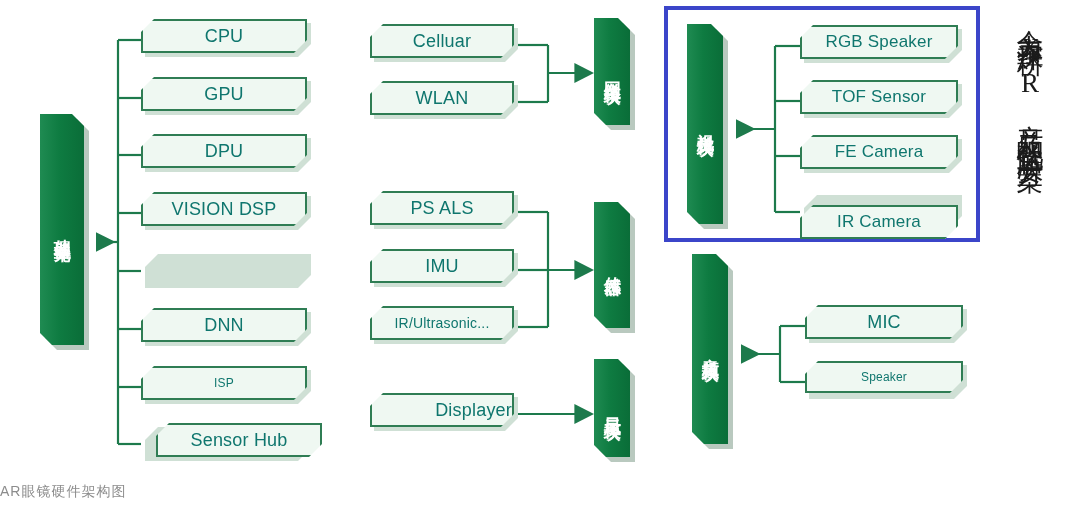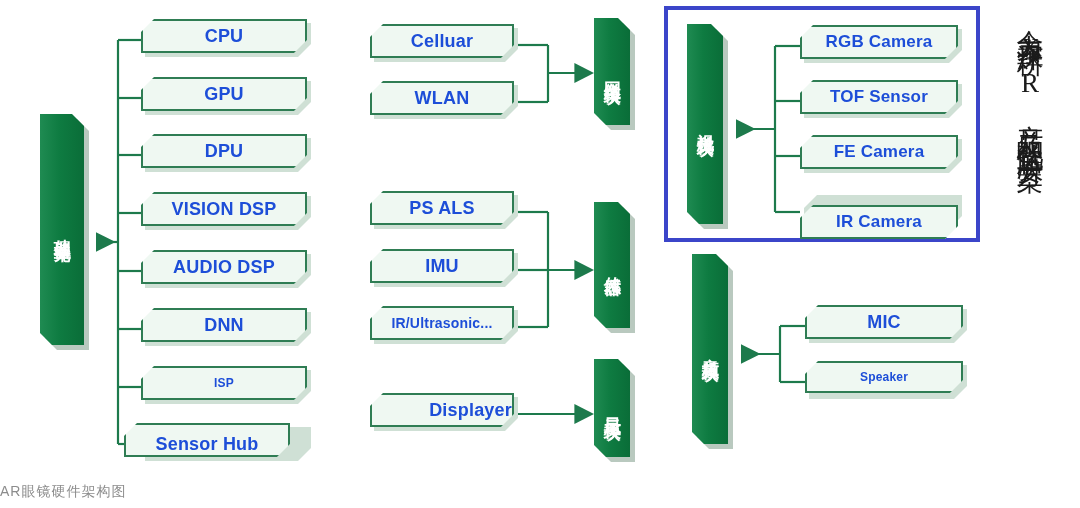--- a/index.html
+++ b/index.html
@@ -29,22 +29,22 @@
 
   
   .node {
     position: absolute;
     box-sizing: border-box;
     background: #eff8f2;
     border: 2px solid #2f7d54;
     display: flex;
     align-items: center;
     justify-content: center;
-    color: #1d4ed8;
-    font-weight: bold;
+    color: #0f766e;
+    font-weight: normal;
     letter-spacing: 0.2px;
     -webkit-clip-path: polygon(13px 0, 100% 0, 100% calc(100% - 13px), calc(100% - 13px) 100%, 0 100%, 0 13px);
     clip-path: polygon(13px 0, 100% 0, 100% calc(100% - 13px), calc(100% - 13px) 100%, 0 100%, 0 13px);
   }
   .node-shadow {
     position: absolute;
     background: #cfe0d5;
     -webkit-clip-path: polygon(13px 0, 100% 0, 100% calc(100% - 13px), calc(100% - 13px) 100%, 0 100%, 0 13px);
     clip-path: polygon(13px 0, 100% 0, 100% calc(100% - 13px), calc(100% - 13px) 100%, 0 100%, 0 13px);
   }
@@ -210,36 +210,33 @@
   <div class="node" style="left:141px; top:134px; width:166px; height:34px; font-size:18px;">
     <span>DPU</span>
   </div>
 
   <div class="node-shadow" style="left:145px; top:196px; width:166px; height:34px;"></div>
   <div class="node" style="left:141px; top:192px; width:166px; height:34px; font-size:18px;">
     <span>VISION DSP</span>
   </div>
 
   <div class="node-shadow" style="left:145px; top:254px; width:166px; height:34px;"></div>
-  <div class="node" style="left:141px; top:250px; width:166px; height:34px; font-size:18px;">
-    <span>AUDIO DSP</span>
-  </div>
 
   <div class="node-shadow" style="left:145px; top:312px; width:166px; height:34px;"></div>
   <div class="node" style="left:141px; top:308px; width:166px; height:34px; font-size:18px;">
     <span>DNN</span>
   </div>
 
   <div class="node-shadow" style="left:145px; top:370px; width:166px; height:34px;"></div>
   <div class="node" style="left:141px; top:366px; width:166px; height:34px; font-size:12px;">
     <span>ISP</span>
   </div>
 
   <div class="node-shadow" style="left:145px; top:427px; width:166px; height:34px;"></div>
-  <div class="node" style="left:124px; top:423px; width:166px; height:34px; font-size:18px;align-items:flex-end;">
+  <div class="node" style="left:156px; top:423px; width:166px; height:34px; font-size:18px;">
     <span>Sensor Hub</span>
   </div>
 
   <div class="node-shadow" style="left:374px; top:28px; width:144px; height:34px;"></div>
   <div class="node" style="left:370px; top:24px; width:144px; height:34px; font-size:18px;">
     <span>Celluar</span>
   </div>
 
   <div class="node-shadow" style="left:374px; top:85px; width:144px; height:34px;"></div>
   <div class="node" style="left:370px; top:81px; width:144px; height:34px; font-size:18px;">
@@ -261,21 +258,21 @@
     <span>IR/Ultrasonic...</span>
   </div>
 
   <div class="node-shadow" style="left:374px; top:397px; width:144px; height:34px;"></div>
   <div class="node" style="left:370px; top:393px; width:144px; height:34px; font-size:18px;justify-content:flex-end;">
     <span>Displayer</span>
   </div>
 
   <div class="node-shadow" style="left:804px; top:29px; width:158px; height:34px;"></div>
   <div class="node" style="left:800px; top:25px; width:158px; height:34px; font-size:17px;">
-    <span>RGB Camera</span>
+    <span>RGB Speaker</span>
   </div>
 
   <div class="node-shadow" style="left:804px; top:84px; width:158px; height:34px;"></div>
   <div class="node" style="left:800px; top:80px; width:158px; height:34px; font-size:17px;">
     <span>TOF Sensor</span>
   </div>
 
   <div class="node-shadow" style="left:804px; top:139px; width:158px; height:34px;"></div>
   <div class="node" style="left:800px; top:135px; width:158px; height:34px; font-size:17px;">
     <span>FE Camera</span>

